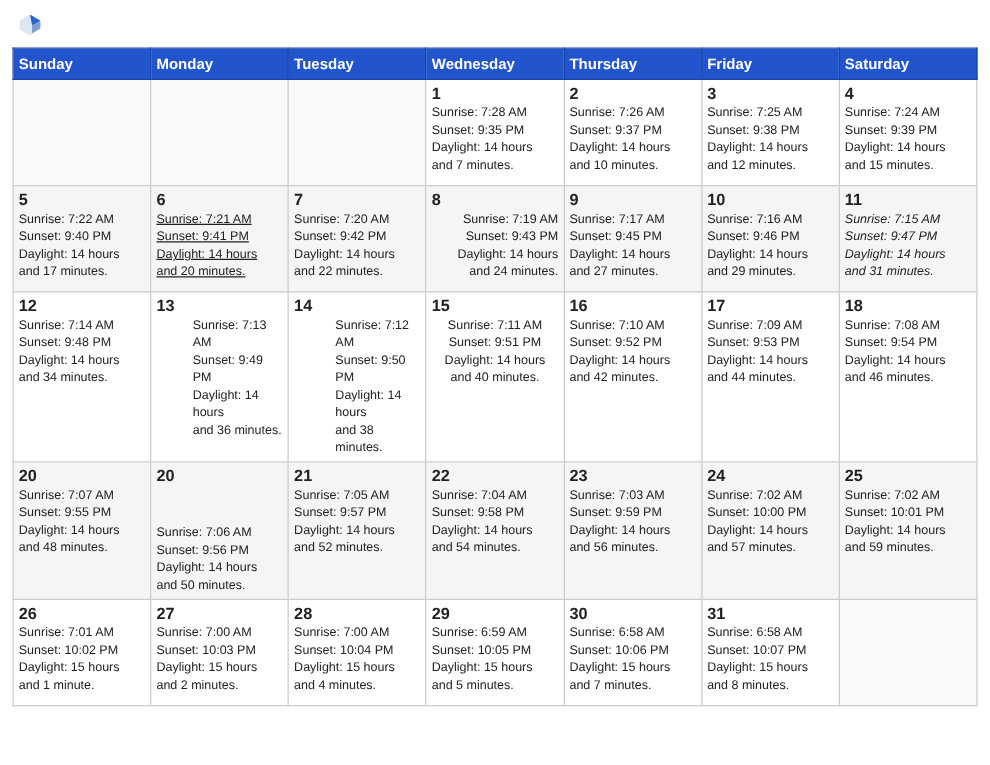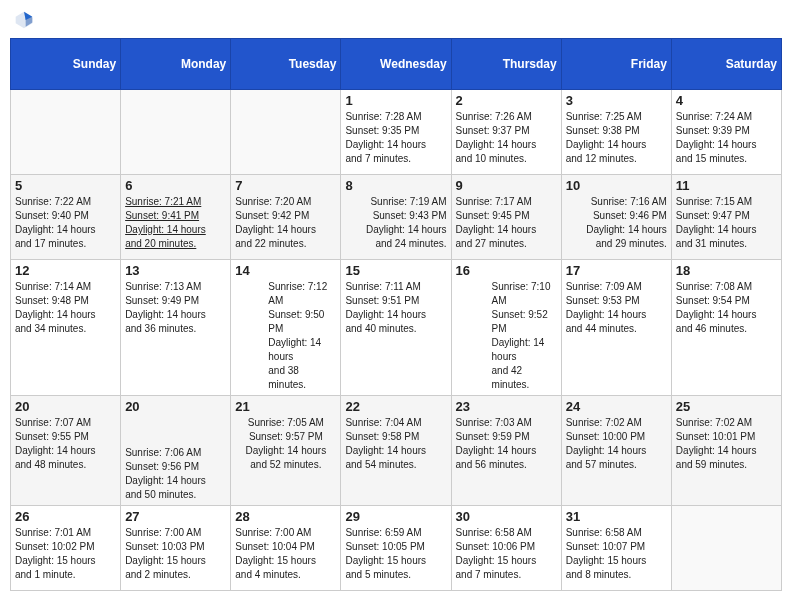--- a/index.html
+++ b/index.html
@@ -57,22 +57,22 @@
     table {
       width: 100%;
       border-collapse: collapse;
       table-layout: fixed;
     }
     th {
       background: #2255cc;
       color: #fff;
       font-size: 12px;
       font-weight: bold;
-      padding: 18px 4px;
-      text-align: right;
+      padding: 5px 4px;
+      text-align: left;
       border: 1px solid #1a44aa;
     }
     td {
       border: 1px solid #ccc;
       vertical-align: top;
       padding: 3px 4px;
       font-size: 10px;
       color: #222;
       height: 85px;
       background: #fff;
@@ -192,65 +192,65 @@
         </td>
         <td>
           <span class="day-num">9</span>
           <div class="cell-content" style="white-space: pre-line;">Sunrise: 7:17 AM
 Sunset: 9:45 PM
 Daylight: 14 hours
 and 27 minutes.</div>
         </td>
         <td>
           <span class="day-num">10</span>
-          <div class="cell-content" style="white-space: pre-line; text-align: right;">Sunrise: 7:16 AM
+          <div class="cell-content" style="white-space: pre-line;">Sunrise: 7:16 AM
 Sunset: 9:46 PM
 Daylight: 14 hours
 and 29 minutes.</div>
         </td>
         <td>
           <span class="day-num">11</span>
-          <div class="cell-content" style="white-space: pre-line;">Sunrise: 7:15 AM
+          <div class="cell-content" style="white-space: pre-line; font-style: italic;">Sunrise: 7:15 AM
 Sunset: 9:47 PM
 Daylight: 14 hours
 and 31 minutes.</div>
         </td>
       </tr>
       <tr>
         <td>
           <span class="day-num">12</span>
           <div class="cell-content" style="white-space: pre-line;">Sunrise: 7:14 AM
 Sunset: 9:48 PM
 Daylight: 14 hours
 and 34 minutes.</div>
         </td>
         <td>
           <span class="day-num">13</span>
-          <div class="cell-content" style="white-space: pre-line;">Sunrise: 7:13 AM
+          <div class="cell-content" style="white-space: pre-line; margin-left: 29px;">Sunrise: 7:13 AM
 Sunset: 9:49 PM
 Daylight: 14 hours
 and 36 minutes.</div>
         </td>
         <td>
           <span class="day-num">14</span>
           <div class="cell-content" style="white-space: pre-line; margin-left: 33px;">Sunrise: 7:12 AM
 Sunset: 9:50 PM
 Daylight: 14 hours
 and 38 minutes.</div>
         </td>
         <td>
           <span class="day-num">15</span>
-          <div class="cell-content" style="white-space: pre-line;">Sunrise: 7:11 AM
+          <div class="cell-content" style="white-space: pre-line; text-align: center;">Sunrise: 7:11 AM
 Sunset: 9:51 PM
 Daylight: 14 hours
 and 40 minutes.</div>
         </td>
         <td>
           <span class="day-num">16</span>
-          <div class="cell-content" style="white-space: pre-line; margin-left: 36px;">Sunrise: 7:10 AM
+          <div class="cell-content" style="white-space: pre-line;">Sunrise: 7:10 AM
 Sunset: 9:52 PM
 Daylight: 14 hours
 and 42 minutes.</div>
         </td>
         <td>
           <span class="day-num">17</span>
           <div class="cell-content" style="white-space: pre-line;">Sunrise: 7:09 AM
 Sunset: 9:53 PM
 Daylight: 14 hours
 and 44 minutes.</div>
@@ -273,21 +273,21 @@
         </td>
         <td>
           <span class="day-num">20</span>
           <div class="cell-content" style="white-space: pre-line; margin-top: 32px;">Sunrise: 7:06 AM
 Sunset: 9:56 PM
 Daylight: 14 hours
 and 50 minutes.</div>
         </td>
         <td>
           <span class="day-num">21</span>
-          <div class="cell-content" style="white-space: pre-line; text-align: center;">Sunrise: 7:05 AM
+          <div class="cell-content" style="white-space: pre-line;">Sunrise: 7:05 AM
 Sunset: 9:57 PM
 Daylight: 14 hours
 and 52 minutes.</div>
         </td>
         <td>
           <span class="day-num">22</span>
           <div class="cell-content" style="white-space: pre-line;">Sunrise: 7:04 AM
 Sunset: 9:58 PM
 Daylight: 14 hours
 and 54 minutes.</div>

